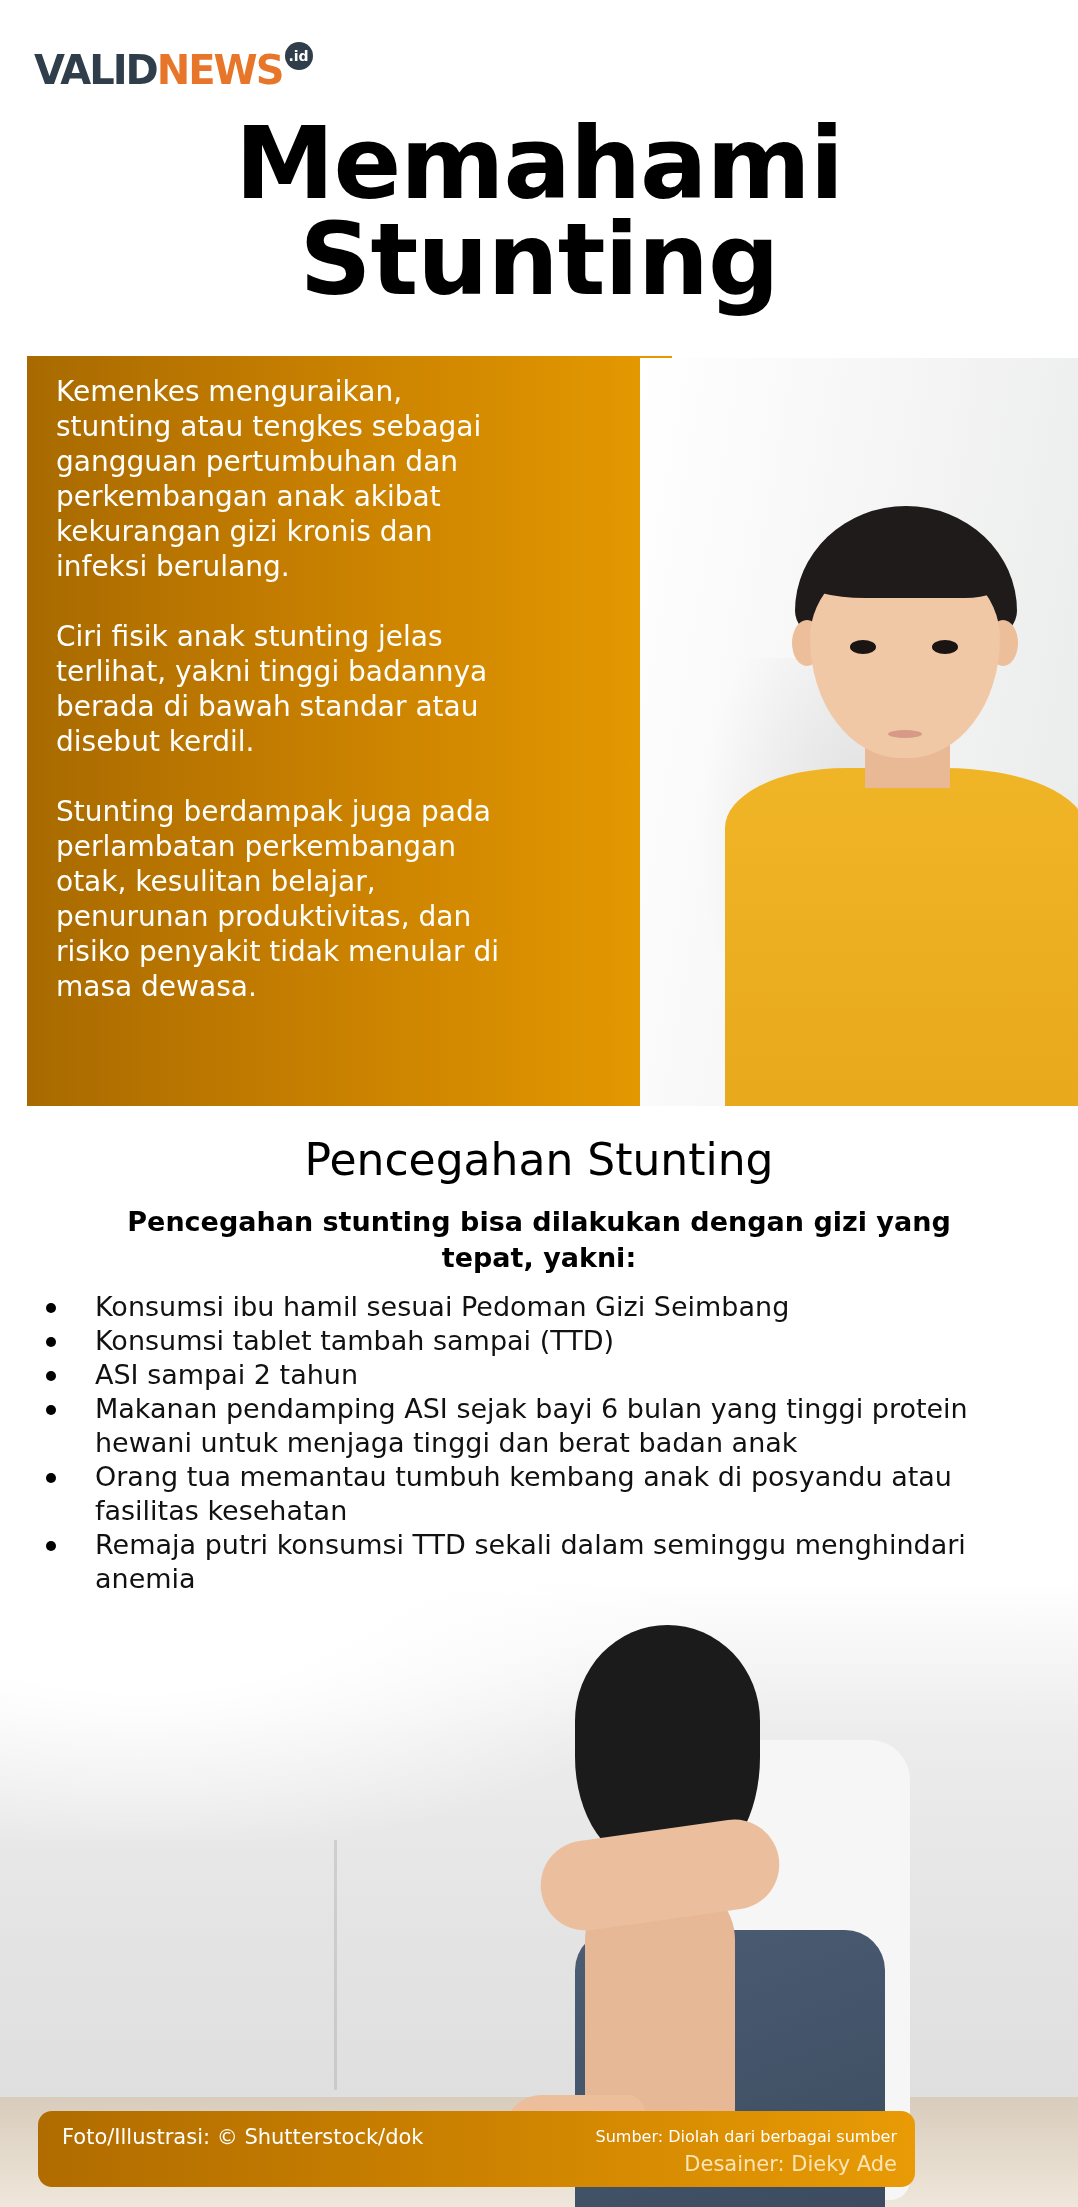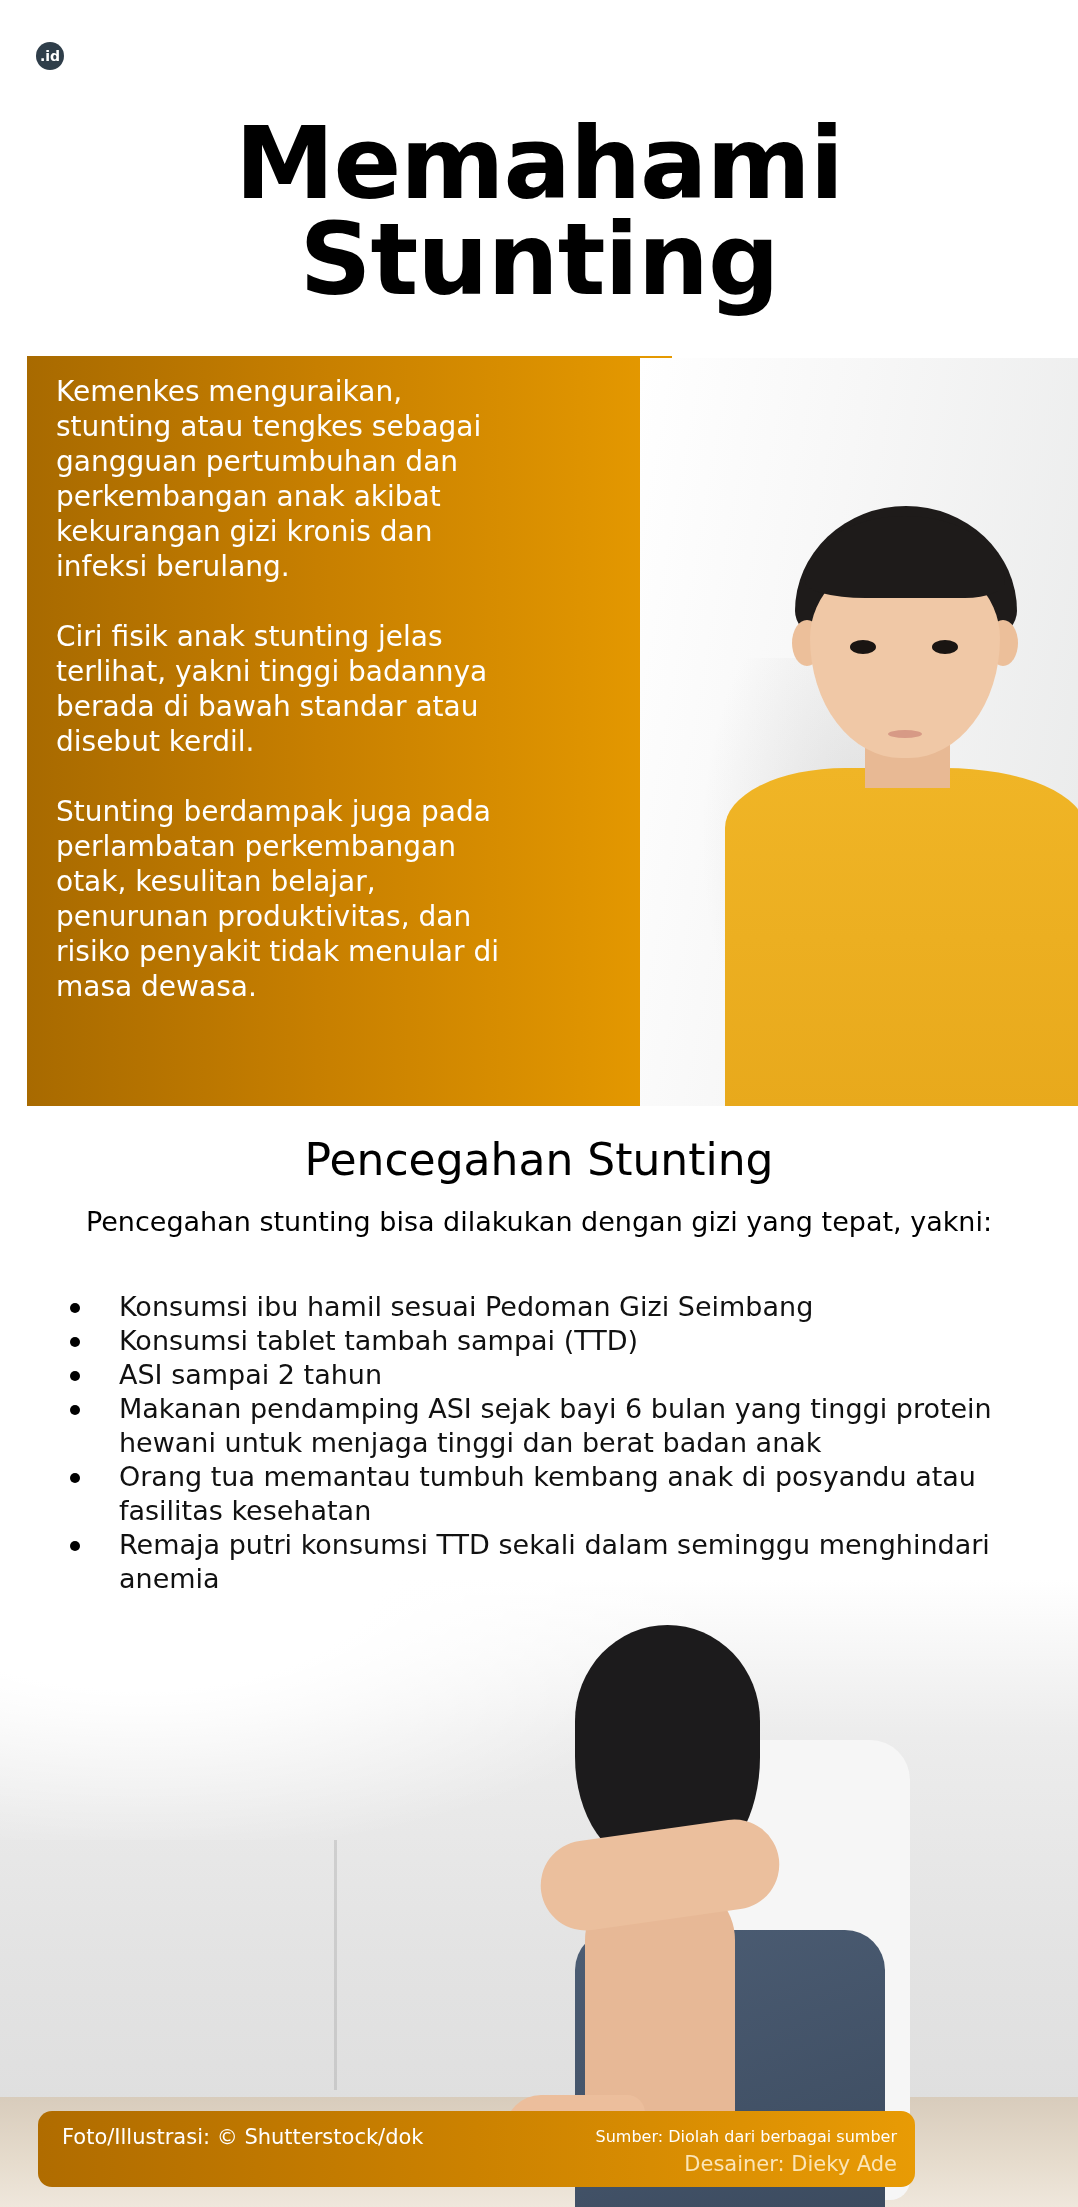--- a/index.html
+++ b/index.html
@@ -34,22 +34,22 @@
     .p1-fringe { position:absolute; left: 165px; top: 158px; width: 200px; height: 82px; background:#1e1b1a; border-radius: 50% 50% 20% 30% / 80% 80% 20% 20%; }
     .p1-ear-l { position:absolute; left: 152px; top: 262px; width: 30px; height: 46px; background:#ecbf9a; border-radius:50%; }
     .p1-ear-r { position:absolute; left: 348px; top: 262px; width: 30px; height: 46px; background:#ecbf9a; border-radius:50%; }
     .p1-eye { position:absolute; top: 282px; width: 26px; height: 14px; background:#1a1512; border-radius:50%; }
     .p1-mouth { position:absolute; left: 248px; top: 372px; width: 34px; height: 8px; background:#d79a86; border-radius: 50%; }
     .p1-neck { position:absolute; left: 225px; top: 385px; width: 85px; height: 45px; background:#e8b994; }
     .p1-shirt { position:absolute; left: 85px; top: 410px; width: 360px; height: 340px; background: linear-gradient(180deg,#f0b526 0%, #e8a91c 100%); border-radius: 120px 140px 0 0 / 60px 60px 0 0; }
 
     
     .prev-title { position:absolute; left:0; right:0; top: 1134px; text-align:center; font-family: "DejaVu Sans", sans-serif; font-weight: normal; font-size: 44px; color:#000; }
-    .prev-sub { position:absolute; left: 80px; right: 80px; top: 1204px; text-align:center; font-family: "DejaVu Sans", sans-serif; font-weight: normal; font-size: 27px; line-height: 36px; color:#000; }
-    .prev-list { position:absolute; left: 62px; top: 1290px; width: 980px; margin:0; padding:0; list-style:none; z-index: 2; }
+    .prev-sub { position:absolute; left: 80px; right: 80px; top: 1204px; text-align:center; font-family: "DejaVu Sans", sans-serif; font-weight: bold; font-size: 27px; line-height: 36px; color:#000; }
+    .prev-list { position:absolute; left: 38px; top: 1290px; width: 980px; margin:0; padding:0; list-style:none; z-index: 2; }
     .prev-list li { position: relative; padding-left: 57px; font-family: "DejaVu Sans", sans-serif; font-size: 27px; line-height: 34px; color:#111; }
     .prev-list li .bullet { position:absolute; left: 8px; top: 13px; width: 10px; height: 10px; background:#000; border-radius: 50%; }
 
     
     .photo2 { position:absolute; left: 0; top: 1580px; width: 1078px; height: 627px; overflow:hidden;
       background: linear-gradient(180deg, #ffffff 0%, #ececec 25%, #e3e3e3 60%, #dcdcdc 100%); }
     .p2-fade { position:absolute; left:0; top:0; width: 700px; height: 260px; background: radial-gradient(ellipse at 20% 0%, #ffffff 30%, rgba(255,255,255,0) 75%); }
     .p2-crack { position:absolute; left: 334px; top: 260px; width: 3px; height: 250px; background: rgba(160,160,160,0.35); }
     .p2-floor { position:absolute; left:0; bottom:0; width: 100%; height: 110px; background: linear-gradient(180deg, #d8ccbc 0%, #e6dccd 60%, #efe7dc 100%); }
     .p2-shirt { position:absolute; left: 700px; top: 160px; width: 210px; height: 460px; background:#f6f6f6; border-radius: 60px 40px 20px 20px; }
@@ -63,20 +63,23 @@
     .footer-bar { position:absolute; left: 38px; top: 2111px; width: 877px; height: 76px; border-radius: 14px;
       background: linear-gradient(90deg, #b06c00 0%, #cc8200 50%, #e89b05 100%); z-index: 3; }
     .credit { position:absolute; left: 24px; top: 14px; color:#fff; font-family: "DejaVu Sans", sans-serif; font-size: 21px; }
     .source { position:absolute; right: 18px; top: 16px; color:#fff; font-family: "DejaVu Sans", sans-serif; font-size: 16px; text-align:right; }
     .designer { position:absolute; right: 18px; top: 41px; color:#fbe5b6; font-family: "DejaVu Sans", sans-serif; font-size: 21px; text-align:right; }
   </style>
 </head>
 <body>
 
 <div class="logo">
+  <span class="logo-text">
+    <span class="logo-valid">VALID</span><span class="logo-news">NEWS</span>
+  </span>
   <span class="logo-badge">.id</span>
 </div>
 
 <h1 class="title" style="margin:8px;">
   <span>Memahami</span>
   <span>Stunting</span>
 </h1>
 
 <section class="intro-box">
   <div class="intro-text">

